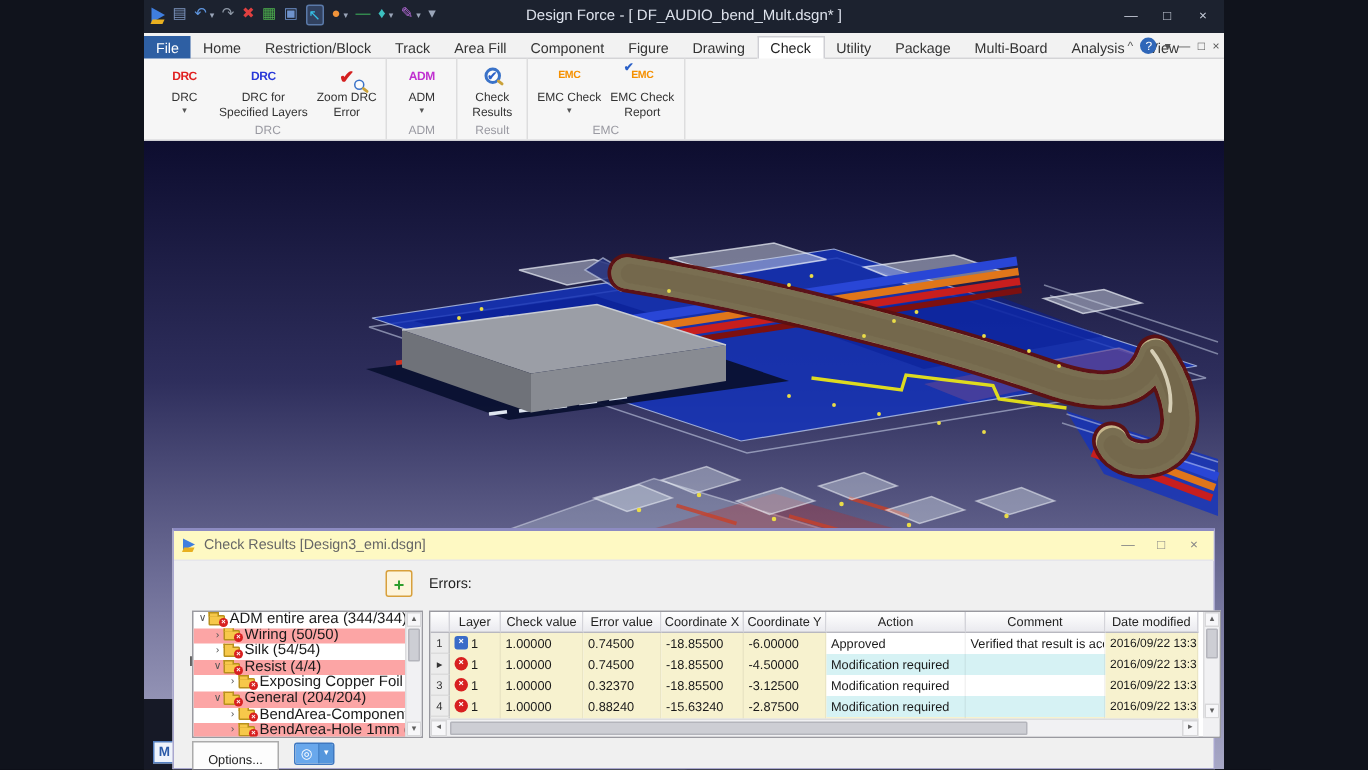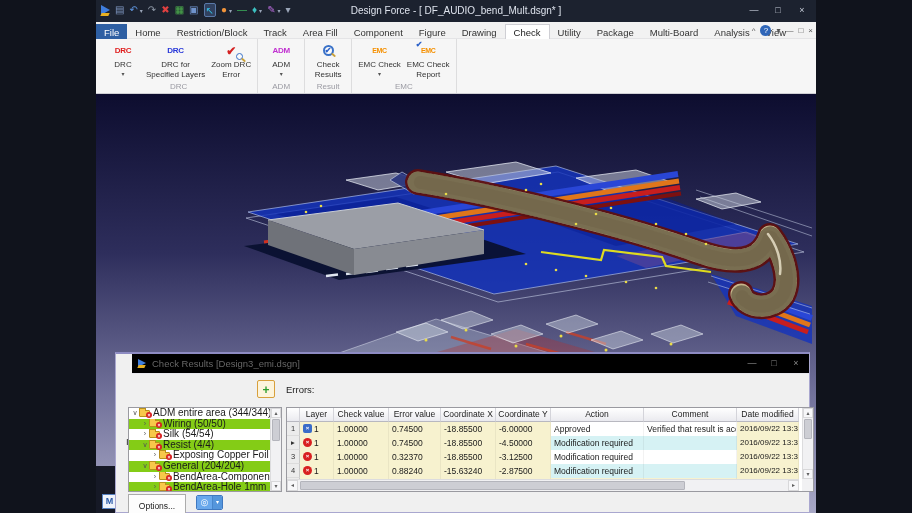--- a/index.html
+++ b/index.html
@@ -48,36 +48,36 @@
   .magc::after{content:"";position:absolute;width:5px;height:2px;background:#caa23a;right:-4px;bottom:-2px;transform:rotate(38deg);border-radius:1px;}
   .magc.mini{position:absolute;width:7px;height:7px;border-width:1.5px;right:8px;bottom:0;}
   .chk.abs{position:absolute;top:0;left:9px;}
   
   .viewport{position:absolute;left:0;top:94px;width:720px;height:419px;}
   
   .mchip{position:absolute;left:102px;top:494px;width:15px;height:15px;background:#eef3fb;border:1px solid #5580c0;color:#2a5aa8;font-weight:bold;font-size:9px;line-height:13px;text-align:center;z-index:5;}
   
   .dialog{position:absolute;left:115px;top:352px;width:695px;height:161px;background:#f0f0f0;
           border:1px solid #a9a7cf;border-top:2px solid #8d8bc2;z-index:10;font-size:9.5px;color:#222;}
-  .dtitle{position:relative;height:20px;background:#000000;border-bottom:1px solid #e6e6ec;margin-left:16px;}
+  .dtitle{position:relative;height:20px;background:#fef9c3;border-bottom:1px solid #e6e6ec;}
   .dlogo{position:absolute;left:6px;top:5px;width:0;height:0;border-left:8px solid #3f7ede;border-top:4px solid transparent;border-bottom:4px solid transparent;}
   .dlogo::after{content:"";position:absolute;left:-8px;top:2px;width:7px;height:3px;background:#e8b020;transform:skewX(-25deg);}
   .dtt{position:absolute;left:20px;top:0;line-height:20px;font-size:9.5px;color:#666;}
   .dctl{position:absolute;right:2px;top:0;display:flex;}
   .dctl span{width:22px;text-align:center;line-height:18px;font-size:9px;color:#888;cursor:default;}
   .lbl{position:absolute;font-size:9.5px;color:#222;}
   .addbtn{position:absolute;left:141px;top:26px;width:18px;height:18px;background:#fdf4dc;border:1px solid #d8a03c;border-radius:2px;padding:0;cursor:default;}
   .addbtn span{color:#2e9e2e;font-weight:bold;font-size:12px;line-height:14px;}
   .dbtn{background:#fdfdfd;border:1px solid #ababab;font-size:8.5px;color:#222;padding:1px 4px;height:16px;cursor:default;font-family:"Liberation Sans",sans-serif;}
   .topbtns{position:absolute;right:4px;top:27px;display:flex;gap:4px;}
   
   .tree{position:absolute;left:12px;top:53px;width:154px;height:85px;background:#fff;border:1px solid #9a9aa0;overflow:hidden;}
   .trows{position:absolute;left:0;top:0;right:11px;bottom:0;}
   .trow{height:10.6px;line-height:10.6px;white-space:nowrap;overflow:hidden;display:flex;align-items:center;cursor:default;}
-  .trow.alt{background:#84cc16;}
+  .trow.alt{background:#fca5a5;}
   .tarrow{width:8px;font-size:7px;color:#555;text-align:center;flex:0 0 auto;}
   .fic{position:relative;width:11px;height:7px;background:#f7c84a;border:1px solid #b8901c;border-radius:1px;margin-right:3px;flex:0 0 auto;}
   .fic::before{content:"";position:absolute;left:-1px;top:-3px;width:5px;height:2px;background:#f7c84a;border:1px solid #b8901c;border-bottom:none;}
   .fbadge{position:absolute;right:-3px;bottom:-2px;width:6px;height:6px;border-radius:50%;background:#d82020;color:#fff;font-size:5px;line-height:6px;text-align:center;font-style:normal;font-weight:bold;}
   .tlabel{font-size:10px;color:#1a1a1a;overflow:hidden;}
   .d0{padding-left:2px}.d1{padding-left:12px}.d2{padding-left:22px}
   
   .vsb{position:absolute;right:0;top:0;bottom:0;width:11px;background:#f1f1f3;border-left:1px solid #dcdcde;}
   .sbtn{position:absolute;left:0;width:10px;height:10px;background:#f7f7f9;border:1px solid #d8d8da;color:#606060;font-size:6px;line-height:8px;text-align:center;cursor:default;}
   .sbth{position:absolute;left:1px;width:8px;background:#cdced4;border:1px solid #b4b5bc;border-radius:1px;cursor:default;}

